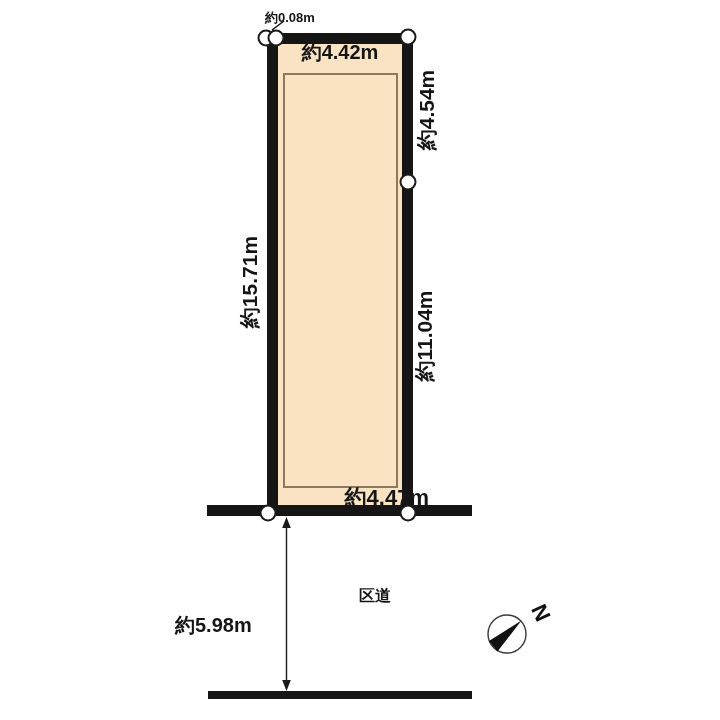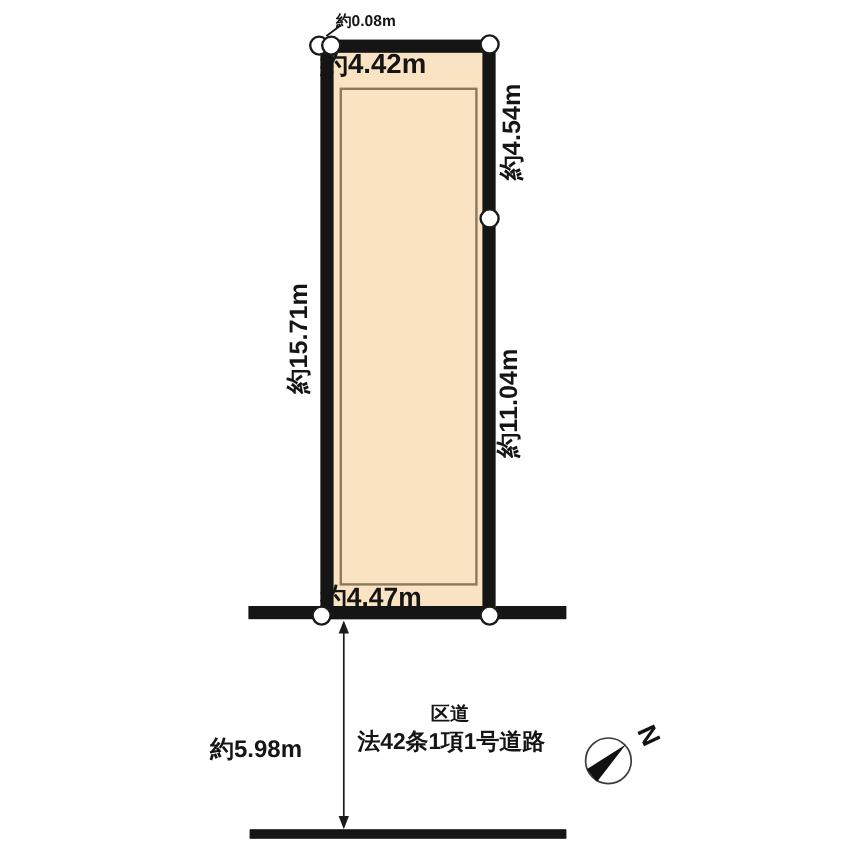--- a/index.html
+++ b/index.html
@@ -40,23 +40,23 @@
     border: 2px solid #8a795d;
   }
 
   
   .lbl {
     position: absolute;
     white-space: nowrap;
     line-height: 1.1;
     color: #151515;
   }
-  .lbl-top-width    { left: 267px; top: 41px;  width: 146px; font-size: 23px; }
-  .lbl-bottom-width { left: 267px; top: 486px; width: 162px; text-align: left; font-size: 22px; }
-  .lbl-offset       { left: 280px; top: 11px;  font-size: 13px; text-align: right; }
+  .lbl-top-width    { left: 267px; top: 41px;  width: 146px; text-align: center; font-size: 20px; }
+  .lbl-bottom-width { left: 267px; top: 486px; width: 162px; text-align: right; font-size: 22px; }
+  .lbl-offset       { left: 265px; top: 11px;  font-size: 13px; text-align: right; }
 
   .lbl-left-depth {
     left: 177px; top: 268px; width: 150px; height: 28px;
     text-align: center; font-size: 21px;
     transform: rotate(-90deg);
   }
   .lbl-right-upper {
     left: 364px; top: 96px; width: 130px; height: 28px;
     text-align: center; font-size: 21px;
     transform: rotate(-90deg);
@@ -91,21 +91,20 @@
 
   <div class="lbl lbl-offset">約0.08m</div>
   <div class="lbl lbl-top-width">約4.42m</div>
   <div class="lbl lbl-left-depth">約15.71m</div>
   <div class="lbl lbl-right-upper">約4.54m</div>
   <div class="lbl lbl-right-lower">約11.04m</div>
   <div class="lbl lbl-bottom-width">約4.47m</div>
 
   <div class="lbl lbl-genkyo2">約5.98m</div>
   <div class="lbl lbl-kudo1">区道</div>
-  <div class="lbl lbl-kudo2">法42条1項1号道路</div>
 
   <svg class="overlay" viewBox="0 0 720 720">
 
     <line x1="272" y1="30" x2="284" y2="21" stroke="#151515" stroke-width="1.5"></line>
 
     <g>
       <circle cx="266" cy="38" r="7.5" fill="#ffffff" stroke="#1a1a1a" stroke-width="2"></circle>
       <circle cx="276" cy="38" r="7.5" fill="#ffffff" stroke="#1a1a1a" stroke-width="2"></circle>
       <circle cx="408" cy="37" r="7.5" fill="#ffffff" stroke="#1a1a1a" stroke-width="2"></circle>
       <circle cx="408" cy="182" r="7.5" fill="#ffffff" stroke="#1a1a1a" stroke-width="2"></circle>

